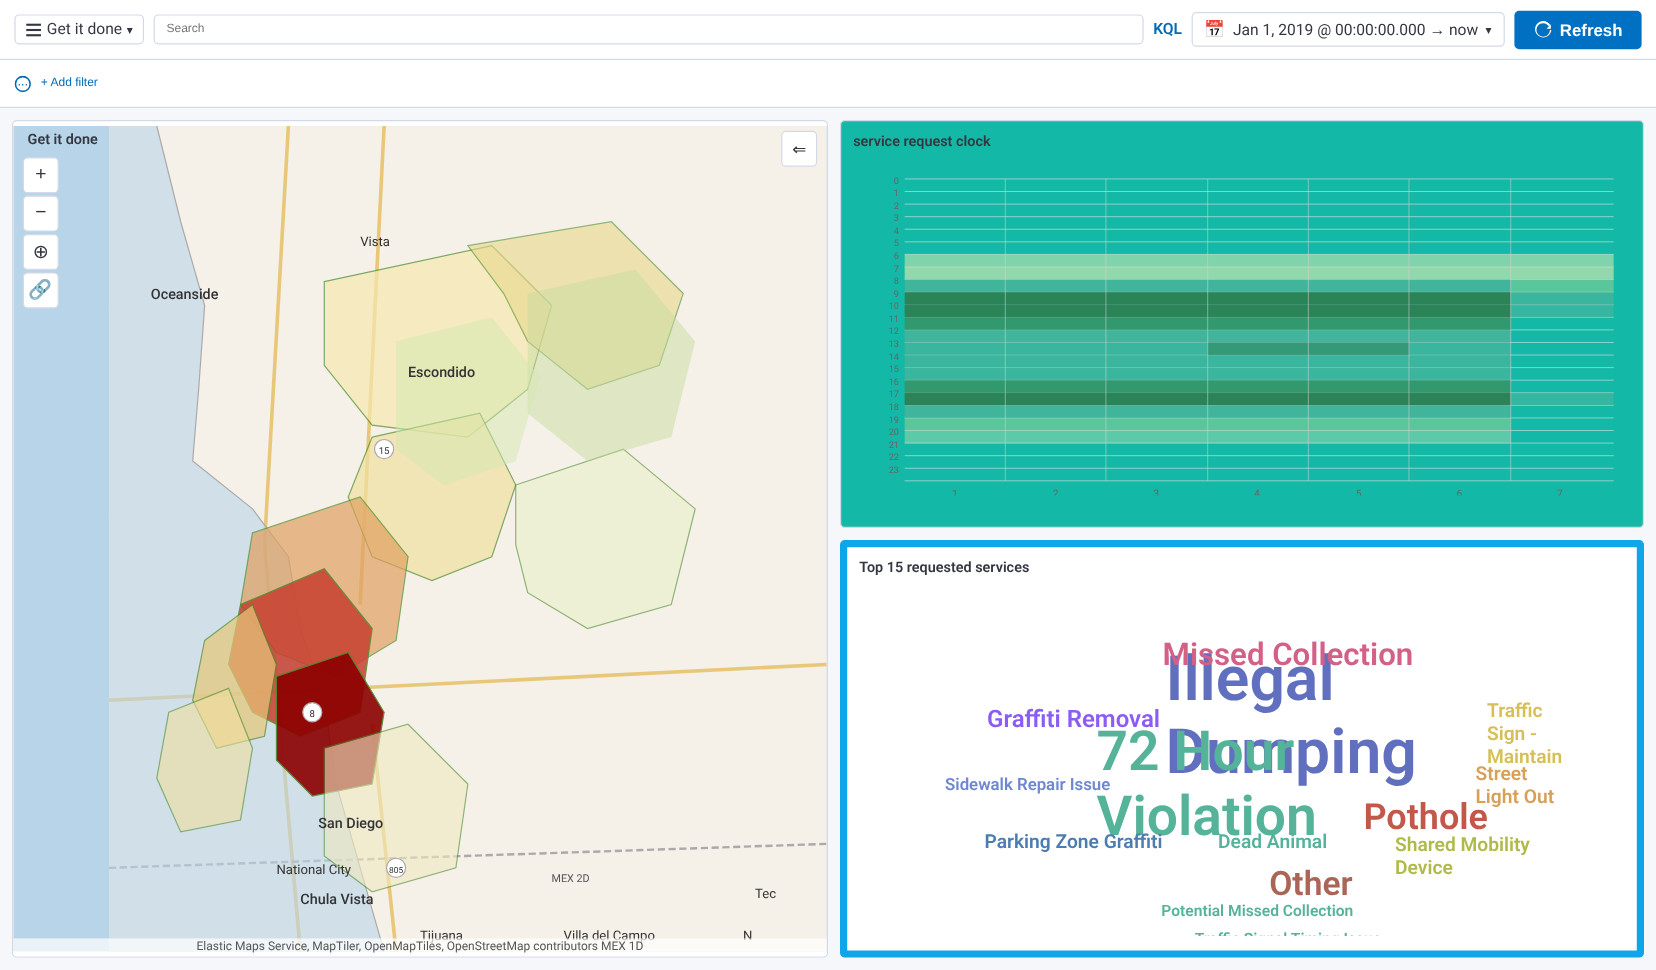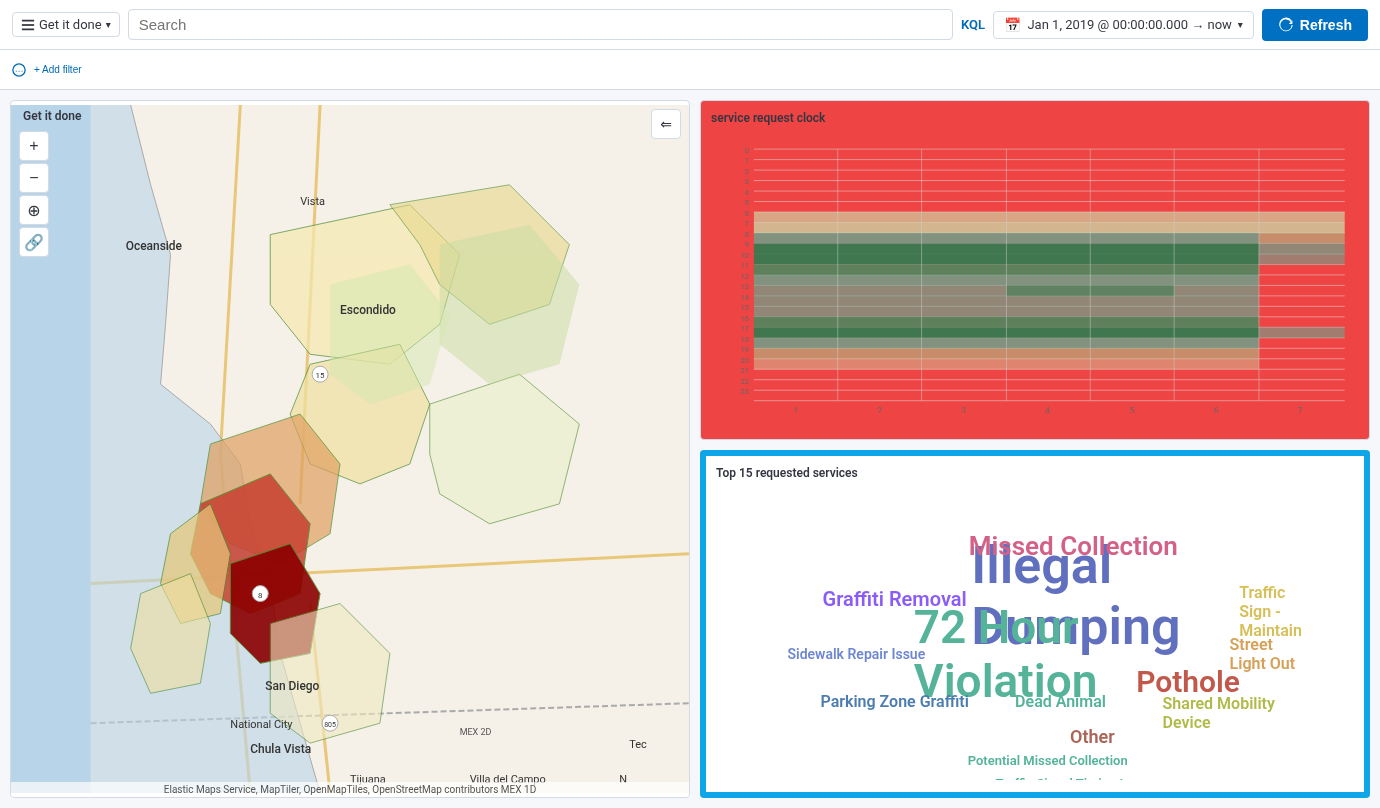--- a/index.html
+++ b/index.html
@@ -11,21 +11,21 @@
       padding: 6px 12px; background: #fff; border-bottom: 1px solid #d3dae6;
       height: 50px;
     }
     .index-selector {
       display: flex; align-items: center; gap: 4px;
       border: 1px solid #d3dae6; border-radius: 4px; padding: 4px 8px;
       cursor: pointer; font-size: 13px; color: #343741;
     }
     .search-bar {
       flex: 1; border: 1px solid #d3dae6; border-radius: 4px;
-      padding: 6px 10px; font-size: 15px; outline: none; color: #343741;
+      padding: 6px 10px; font-size: 10px; outline: none; color: #343741;
     }
     .kql-badge {
       color: #006bb4; font-size: 13px; font-weight: 600; cursor: pointer;
     }
     .time-picker {
       display: flex; align-items: center; gap: 6px;
       border: 1px solid #d3dae6; border-radius: 4px; padding: 5px 10px;
       cursor: pointer; font-size: 13px; color: #343741;
     }
     .refresh-btn {
@@ -82,21 +82,21 @@
       padding: 2px 4px;
     }
 
     
     .right-panels {
       flex: 1; display: flex; flex-direction: column; gap: 10px;
     }
 
     
     .clock-panel {
-      background: #ef4444; border: 1px solid #d3dae6; border-radius: 4px;
+      background: #14b8a6; border: 1px solid #d3dae6; border-radius: 4px;
       padding: 10px; flex: 0 0 auto; height: 340px;
     }
     .chart-title {
       font-size: 12px; font-weight: 600; color: #343741; margin-bottom: 8px;
     }
 
     
     .wordcloud-panel {
       background: #fff; border: 6px solid #0ea5e9; border-radius: 4px;
       padding: 10px; flex: 1;
@@ -356,21 +356,21 @@
       <span class="word" style="font-size: 52px; color: rgb(96, 112, 191); left: 60%; top: 37%;">Illegal Dumping</span>
           <span class="word" style="font-size: 26px; color: rgb(211, 96, 134); left: 56%; top: 20%;">Missed Collection</span>
           <span class="word" style="font-size: 20px; color: #8b5cf6; left: 28%; top: 38%;">Graffiti Removal</span>
           <span class="word" style="font-size: 46px; color: rgb(84, 179, 153); left: 54%; top: 57%;">72 Hour Violation</span>
           <span class="word" style="font-size: 16px; color: rgb(214, 191, 87); left: 88%; top: 42%;">Traffic Sign - Maintain</span>
           <span class="word" style="font-size: 14px; color: rgb(111, 135, 209); left: 22%; top: 57%;">Sidewalk Repair Issue</span>
           <span class="word" style="font-size: 16px; color: rgb(84, 179, 153); left: 54%; top: 73%;">Dead Animal</span>
           <span class="word" style="font-size: 30px; color: rgb(194, 88, 74); left: 74%; top: 66%;">Pothole</span>
           <span class="word" style="font-size: 16px; color: rgb(214, 160, 87); left: 87%; top: 57%;">Street Light Out</span>
           <span class="word" style="font-size: 16px; color: rgb(76, 125, 176); left: 28%; top: 73%;">Parking Zone Graffiti</span>
-          <span class="word" style="font-size: 18px; color: rgb(170, 101, 86); left: 59%; top: 85%;">Other</span>
+          <span class="word" style="font-size: 28px; color: rgb(170, 101, 86); left: 59%; top: 85%;">Other</span>
           <span class="word" style="font-size: 16px; color: rgb(176, 186, 72); left: 80%; top: 77%;">Shared Mobility Device</span>
           <span class="word" style="font-size: 13px; color: rgb(84, 179, 153); left: 52%; top: 93%;">Potential Missed Collection</span>
           <span class="word" style="font-size: 13px; color: rgb(84, 179, 153); left: 56%; top: 101%;">Traffic Signal Timing Issue</span>
         </div>
     </div>
 
   </div>
 </div>
 
 </body></html>

